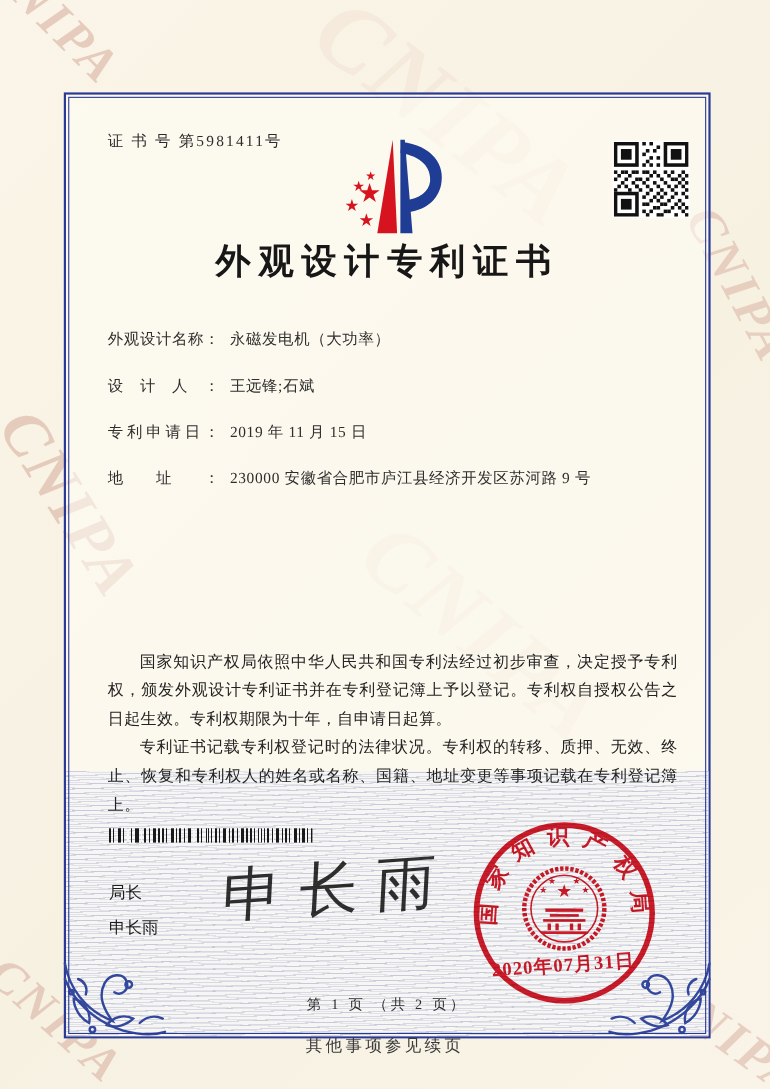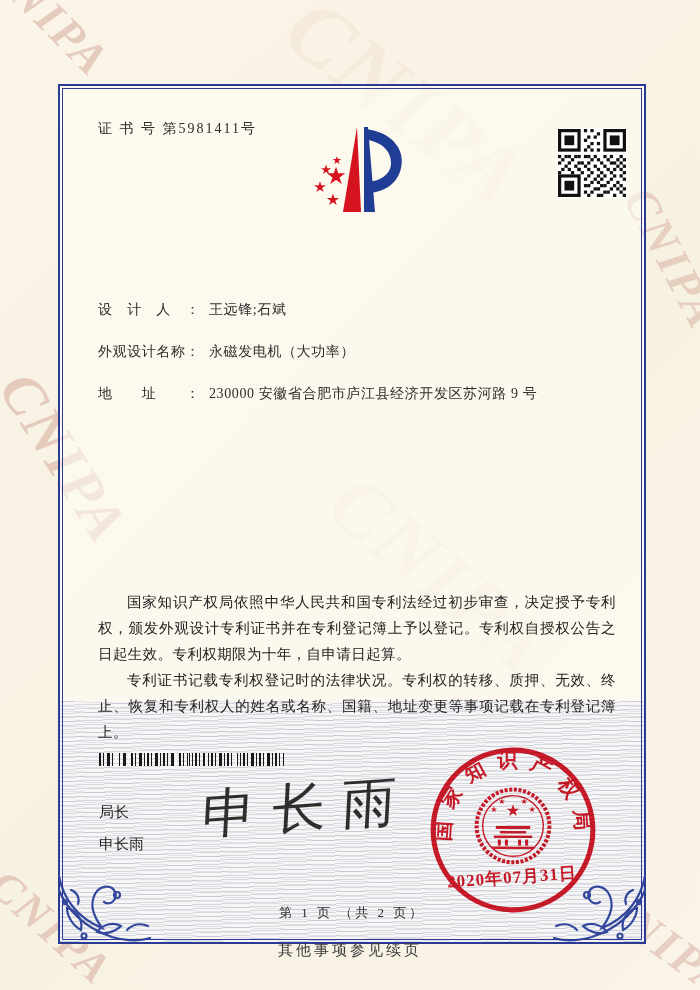--- a/index.html
+++ b/index.html
@@ -228,27 +228,31 @@
           <rect x="45" y="57" width="3" height="3"></rect>
           <rect x="57" y="57" width="3" height="3"></rect>
         <rect x="27" y="60" width="3" height="3"></rect>
           <rect x="36" y="60" width="3" height="3"></rect>
           <rect x="39" y="60" width="3" height="3"></rect>
         <rect x="51" y="60" width="3" height="3"></rect>
           <rect x="60" y="60" width="3" height="3"></rect>
       </g>
     </svg>
 
+    <h1 class="title">外观设计专利证书</h1>
 
     <div class="fields">
+      <div class="row">
+        <span class="lbl">外观设计名称：</span><span class="val">永磁发电机（大功率）</span>
+      </div>
       <div class="row">
         <span class="lbl">设计人：</span><span class="val">王远锋;石斌</span>
       </div>
       <div class="row">
-        <span class="lbl">外观设计名称：</span><span class="val">永磁发电机（大功率）</span>
+        <span class="lbl">专利申请日：</span><span class="val">2019 年 11 月 15 日</span>
       </div>
       <div class="row">
         <span class="lbl">地址：</span><span class="val">230000 安徽省合肥市庐江县经济开发区苏河路 9 号</span>
       </div>
     </div>
 
     <div class="paras">
       <p>国家知识产权局依照中华人民共和国专利法经过初步审查，决定授予专利权，颁发外观设计专利证书并在专利登记簿上予以登记。专利权自授权公告之日起生效。专利权期限为十年，自申请日起算。</p>
       <p>专利证书记载专利权登记时的法律状况。专利权的转移、质押、无效、终止、恢复和专利权人的姓名或名称、国籍、地址变更等事项记载在专利登记簿上。</p>
     </div>

